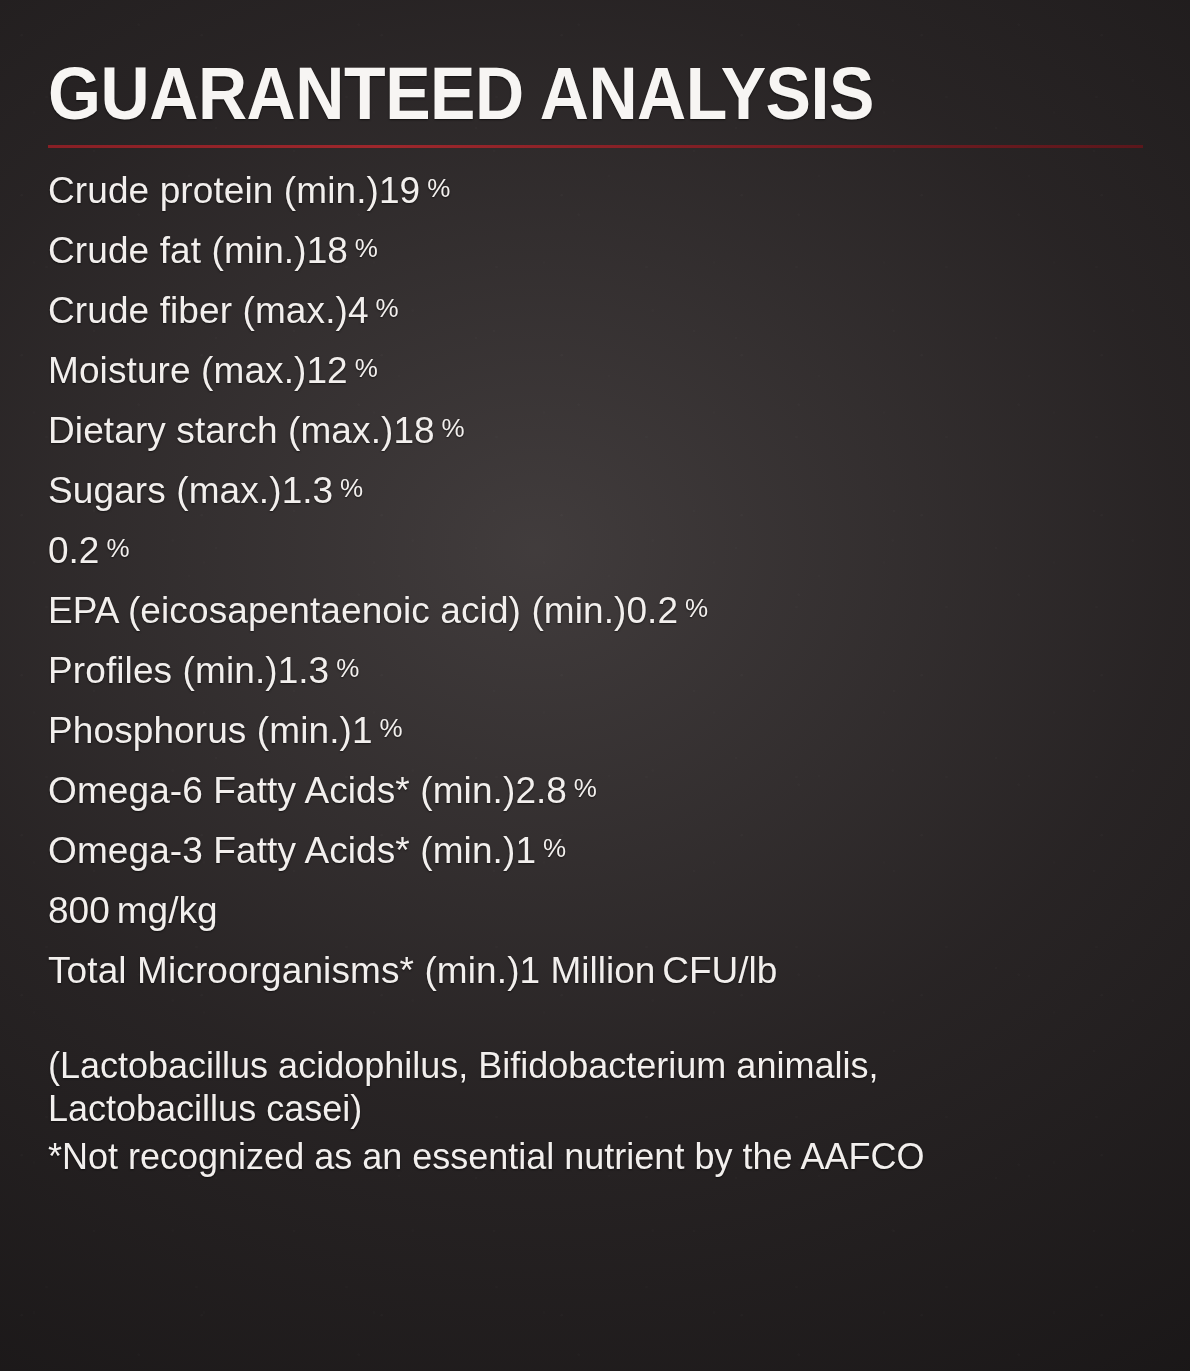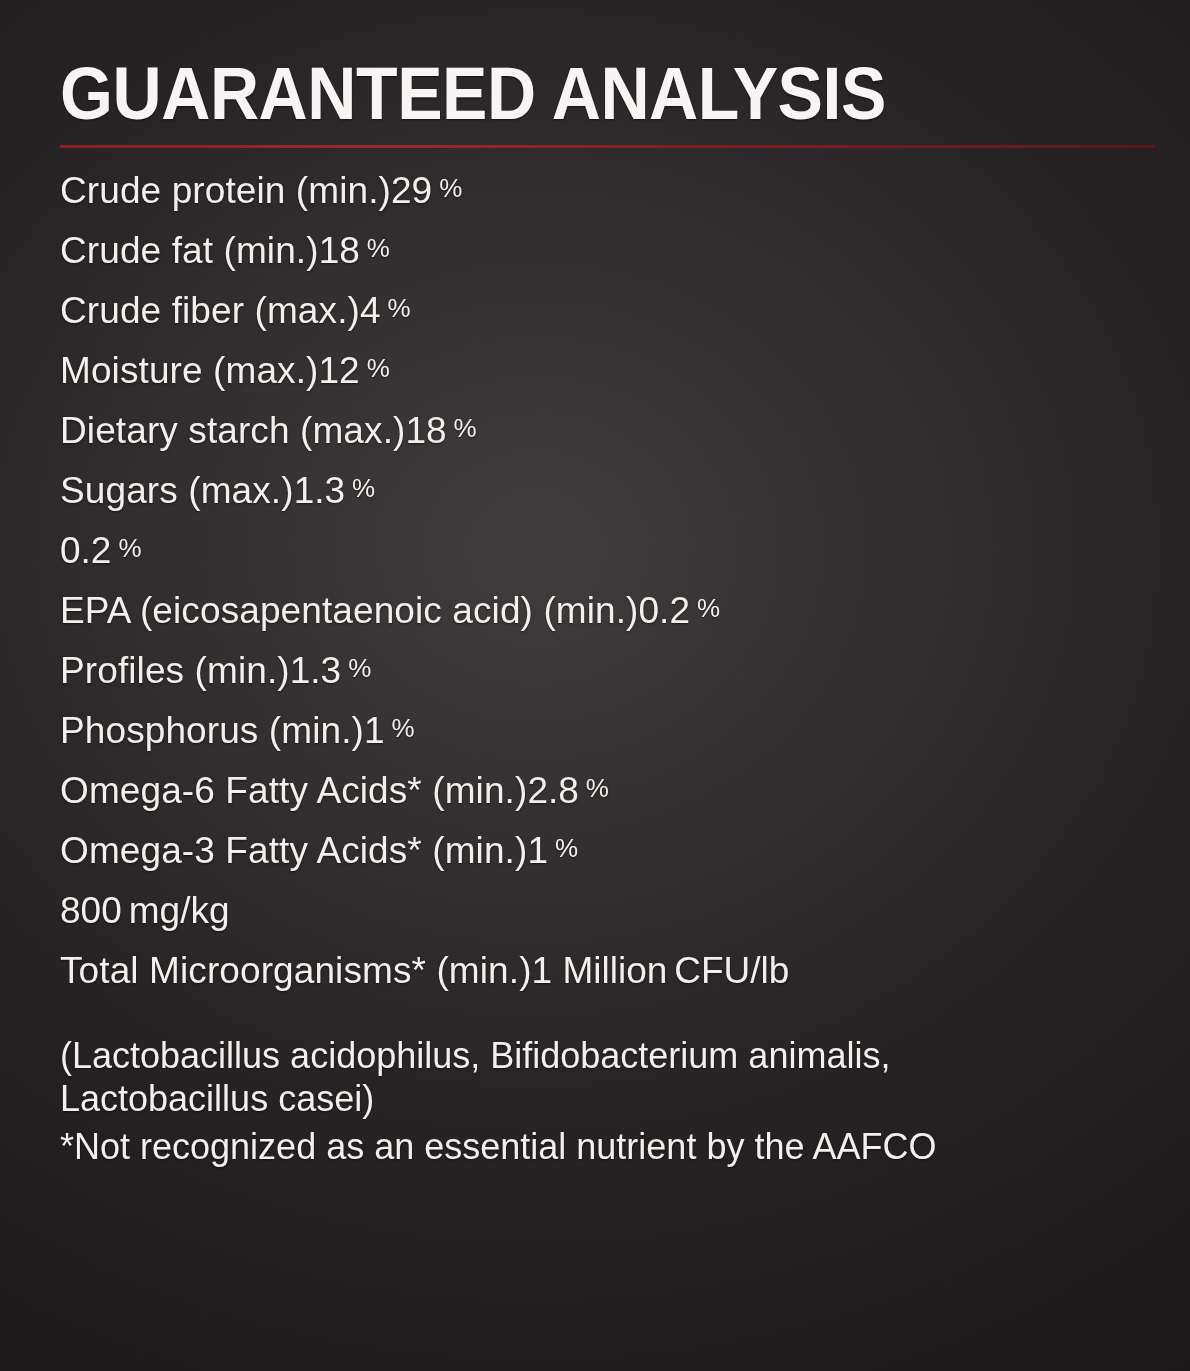--- a/index.html
+++ b/index.html
@@ -36,21 +36,21 @@
       radial-gradient(circle at 47% 84%, rgba(255,255,255,0.07) 0 1px, transparent 1.5px),
       radial-gradient(circle at 72% 35%, rgba(255,255,255,0.06) 0 1px, transparent 1.5px),
       radial-gradient(circle at 20% 75%, rgba(255,255,255,0.06) 0 1px, transparent 1.5px),
       radial-gradient(circle at 90% 88%, rgba(255,255,255,0.06) 0 1px, transparent 1.5px);
     background-size: 180px 160px, 220px 190px, 150px 170px, 260px 210px, 200px 180px, 240px 230px, 170px 150px, 210px 200px;
     pointer-events: none;
   }
 
   .panel {
     position: absolute;
-    left: 60px;
+    left: 48px;
     top: 58px;
     width: 1110px;
   }
 
   .title {
     font-family: "Liberation Sans Narrow", "Liberation Sans", sans-serif;
     font-weight: bold;
     font-size: 74px;
     line-height: 0.98;
     letter-spacing: -0.5px;
@@ -100,21 +100,21 @@
     font-size: 37px;
   }
   .value .pct {
     margin-left: 7px;
     font-size: 26px;
     position: relative;
     top: -6px;
   }
 
   .footnotes {
-    margin-top: 24px;
+    margin-top: 34px;
     width: 1105px;
   }
   .fn-line {
     font-size: 36px;
     line-height: 1.22;
     color: #f2efed;
     text-shadow: 0 1px 2px rgba(0,0,0,0.55);
   }
   .fn-justify {
     text-align: justify;
@@ -136,21 +136,21 @@
 <div class="panel">
 
   <div class="title">GUARANTEED ANALYSIS</div>
   <div class="rule"></div>
 
   <div class="rows">
 
     <div class="row">
       <span class="label">Crude protein (min.)</span>
       <span class="value">
-        <span class="num">29</span>
+        <span class="num">19</span>
         <span class="pct">%</span>
       </span>
     </div>
 
     <div class="row">
       <span class="label">Crude fat (min.)</span>
       <span class="value">
         <span class="num">18</span>
         <span class="pct">%</span>
       </span>

